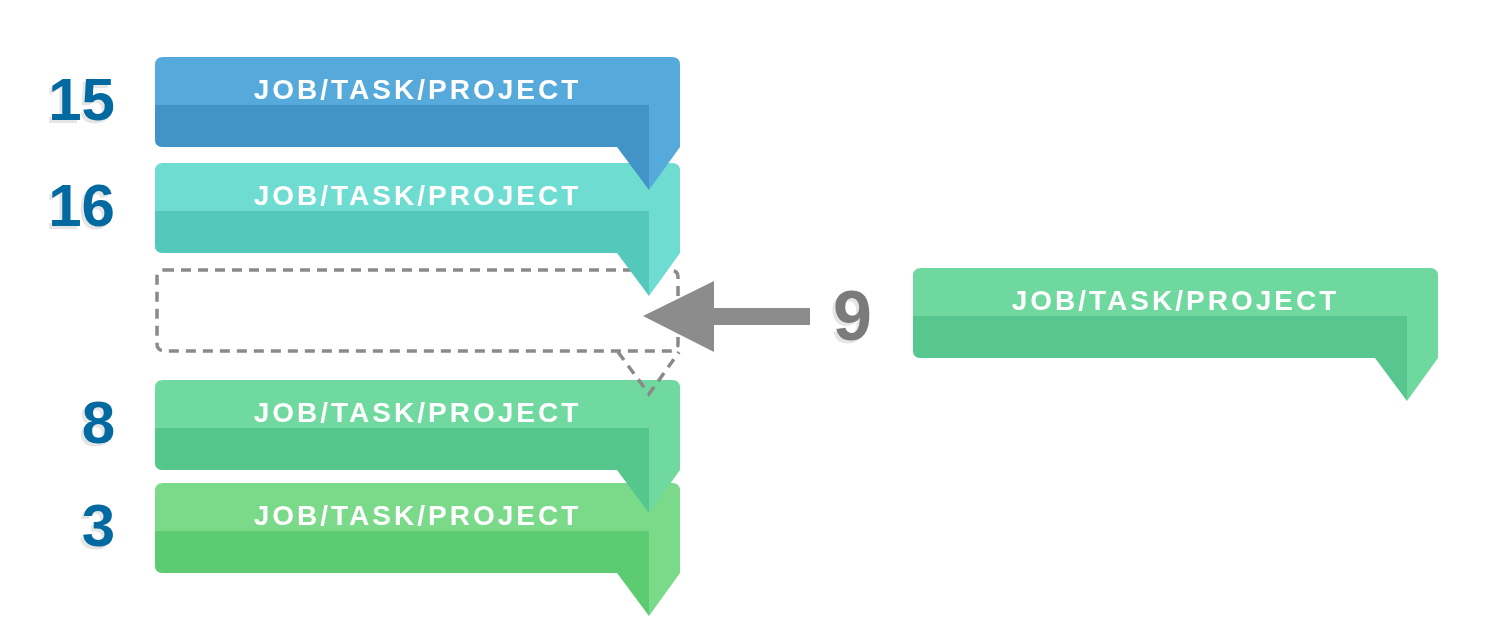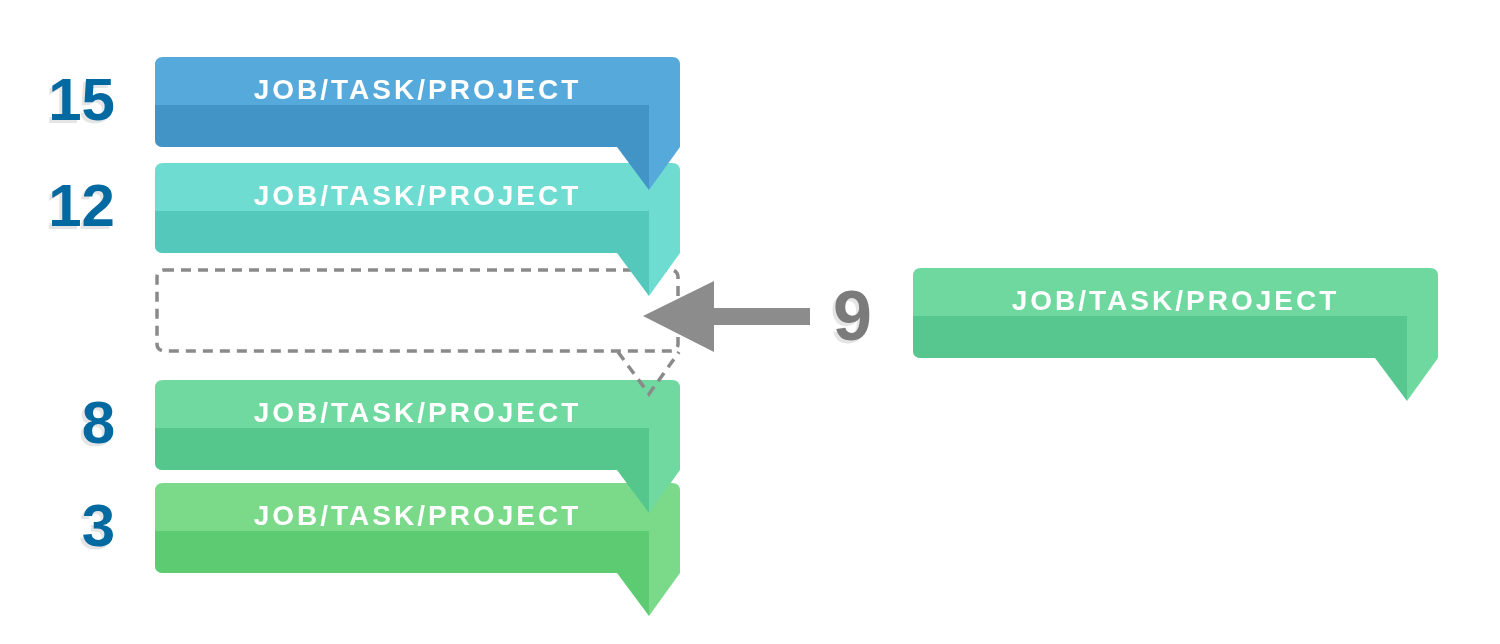--- a/index.html
+++ b/index.html
@@ -65,21 +65,21 @@
   <div class="slot" style="top:57px; z-index:50;">
     <svg class="banner-svg" width="525" height="134" viewBox="0 0 525 134">
       <path d="M8,0 H517 Q525,0 525,8 V90 H8 Q0,90 0,82 V8 Q0,0 8,0 Z" fill="#55AADB"></path>
       <path d="M0,48 H494 V90 H8 Q0,90 0,82 Z" fill="#4294C7"></path>
       <polygon points="462,90 494,90 494,133" fill="#4294C7"></polygon>
       <polygon points="494,90 525,90 494,133" fill="#55AADB"></polygon>
     </svg>
     <div class="banner-label">JOB/TASK/PROJECT</div>
   </div>
 
-  <div class="pnum" style="top:163px;">12</div>
+  <div class="pnum" style="top:163px;">16</div>
   <div class="slot" style="top:163px; z-index:40;">
     <svg class="banner-svg" width="525" height="134" viewBox="0 0 525 134">
       <path d="M8,0 H517 Q525,0 525,8 V90 H8 Q0,90 0,82 V8 Q0,0 8,0 Z" fill="#6FDCD1"></path>
       <path d="M0,48 H494 V90 H8 Q0,90 0,82 Z" fill="#53C8BB"></path>
       <polygon points="462,90 494,90 494,133" fill="#53C8BB"></polygon>
       <polygon points="494,90 525,90 494,133" fill="#6FDCD1"></polygon>
     </svg>
     <div class="banner-label">JOB/TASK/PROJECT</div>
   </div>
 

